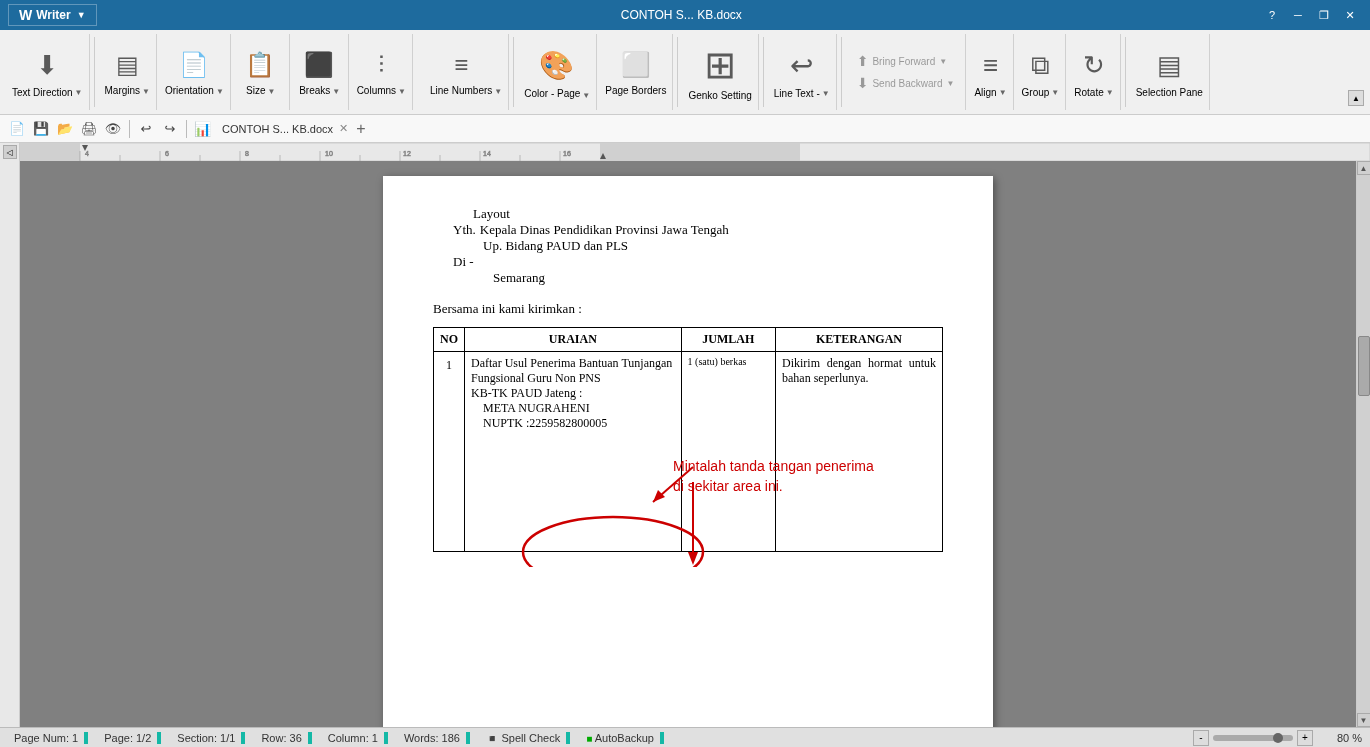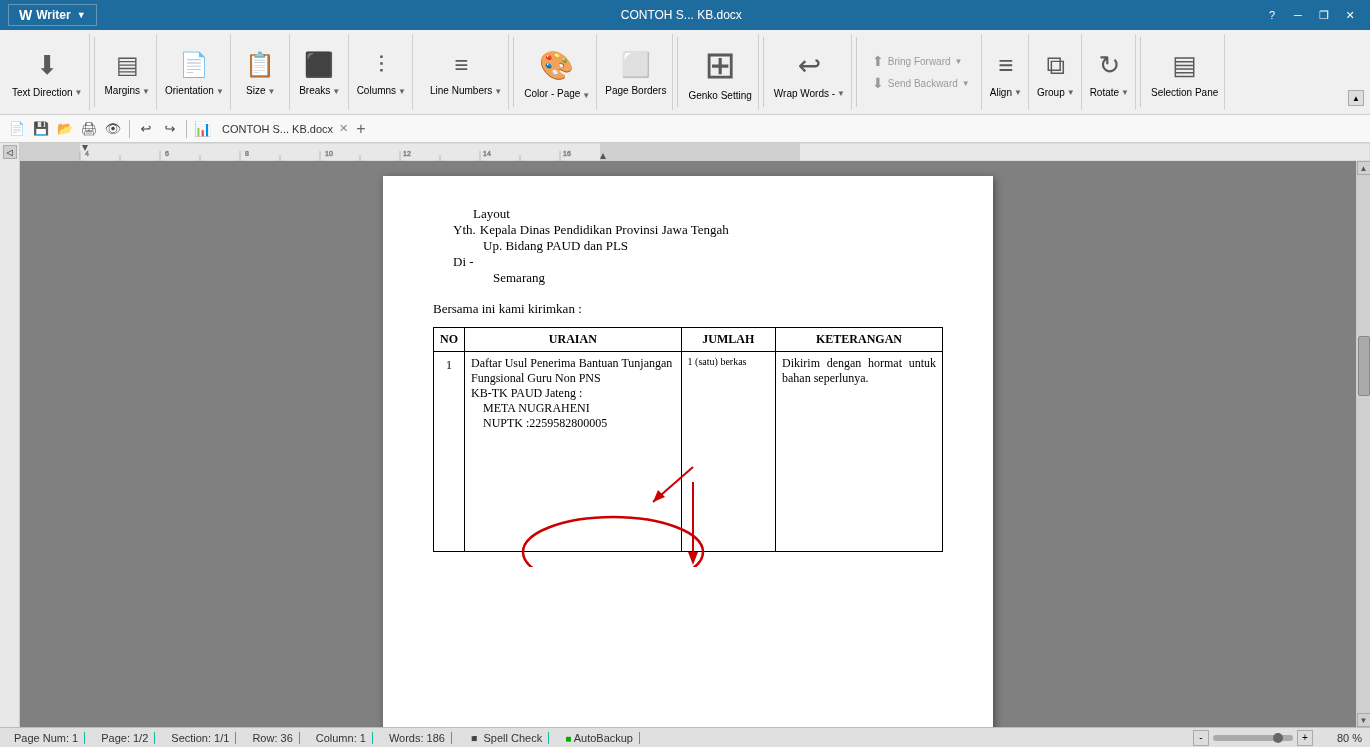--- a/index.html
+++ b/index.html
@@ -260,21 +260,21 @@
       border-top: 1px solid #bbb;
       display: flex;
       align-items: center;
       padding: 0 8px;
       font-size: 11px;
       color: #333;
       gap: 10px;
     }
     .status-item {
       padding: 0 6px;
-      border-right: 1px solid #14b8a6;
+      border-right: 4px solid #14b8a6;
       white-space: nowrap;
     }
     .status-item:last-child { border-right: none; }
     .status-spacer { flex: 1; }
     .spell-check-dot { color: #888; font-size: 10px; }
     .autobackup-dot { color: #00aa00; font-size: 10px; }
 
     
     .zoom-area {
       display: flex;
@@ -456,21 +456,21 @@
       <span class="toolbar-label" style="font-size:10px;">Genko Setting</span>
     </div>
 
     <div class="toolbar-sep"></div>
 
     <div class="toolbar-group" style="min-width:60px;">
       <div class="toolbar-btn-large">
         <span style="font-size:28px;color:#5a5a5a;">↩</span>
       </div>
       <div style="display:flex;align-items:center;gap:2px;">
-        <span class="toolbar-label">Wrap Words -</span>
+        <span class="toolbar-label">Line Text -</span>
         <span class="dropdown-arrow">▼</span>
       </div>
     </div>
 
     <div class="toolbar-sep"></div>
 
     <div style="display:flex;flex-direction:column;justify-content:center;padding:2px 6px;border-right:1px solid #d0d0d0;">
       <div class="small-btn" style="opacity:0.5;">
         <span style="font-size:14px;">⬆</span>
         <span style="font-size:10px;">Bring Forward</span>
@@ -626,20 +626,24 @@
                       KB-TK PAUD Jateng :<br>
                       &nbsp;&nbsp;&nbsp;&nbsp;META NUGRAHENI<br>
                       &nbsp;&nbsp;&nbsp;&nbsp;NUPTK :2259582800005
                     </td>
                     <td class="jumlah-col" style="vertical-align:top;font-size:10px;">1 (satu) berkas</td>
                     <td class="ket-col" style="vertical-align:top;font-size:12px;text-align:justify;">Dikirim dengan hormat untuk bahan seperlunya.</td>
                   </tr>
                 </tbody>
               </table>
 
+              <div style="position:absolute;top:130px;left:240px;color:#cc0000;font-size:14px;font-family:Arial,sans-serif;line-height:1.4;white-space:nowrap;">
+                <div>Mintalah tanda tangan penerima</div>
+                <div>di sekitar area ini.</div>
+              </div>
 
 
               <svg width="620" height="260" style="position:absolute;top:-20px;left:-50px;pointer-events:none;">
 
                 <line x1="310" y1="175" x2="310" y2="250" stroke="#cc0000" stroke-width="2"></line>
 
                 <polygon points="310,258 305,245 315,245" fill="#cc0000"></polygon>
 
                 <ellipse cx="230" cy="245" rx="90" ry="35" fill="none" stroke="#cc0000" stroke-width="2.5"></ellipse>
 

